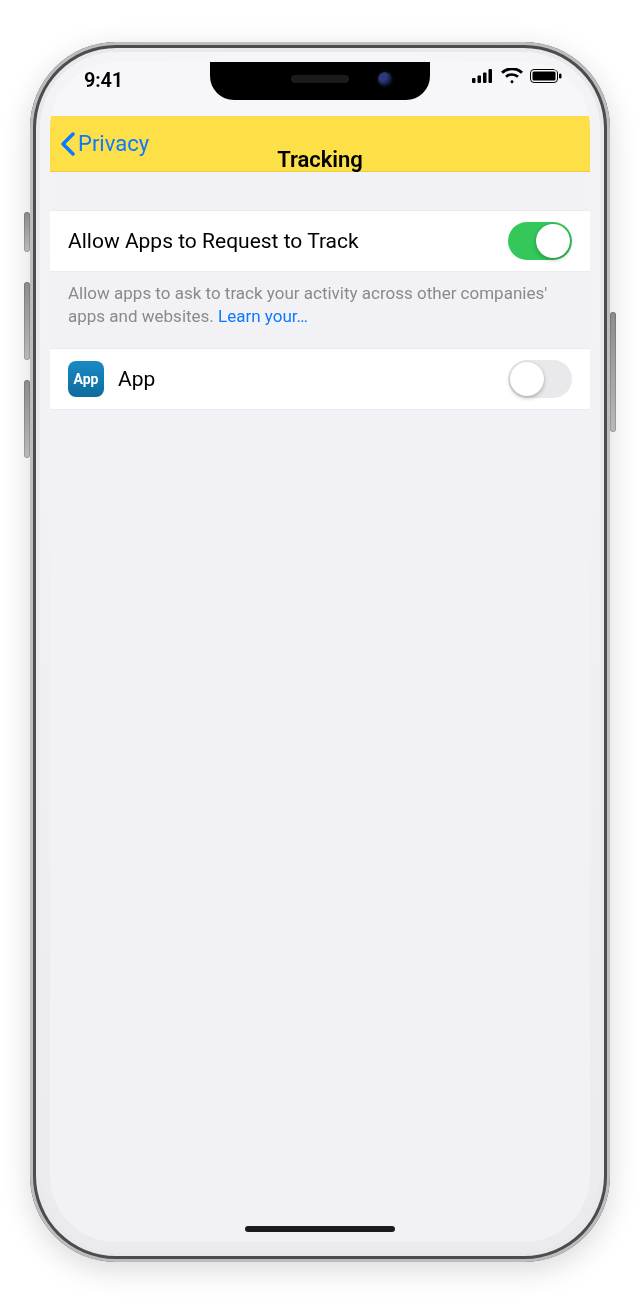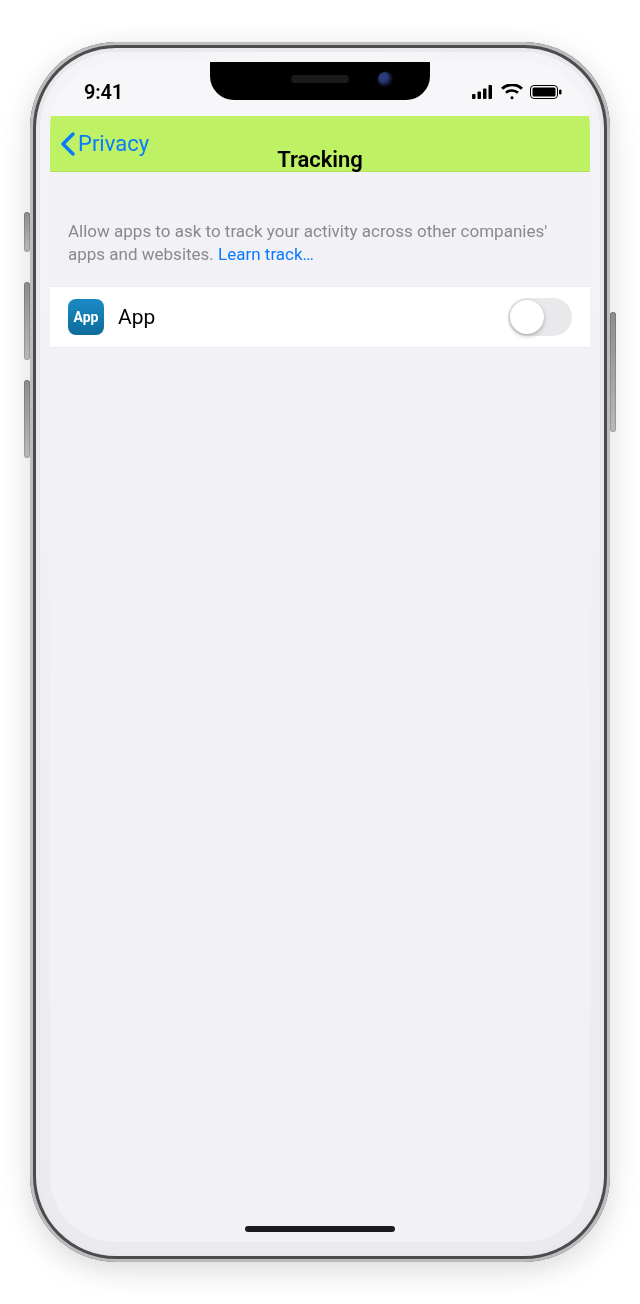--- a/index.html
+++ b/index.html
@@ -96,36 +96,36 @@
       height: 6px;
       border-radius: 3px;
       background: #1c1c1e;
       z-index: 40;
     }
 
     
     .status {
       height: 54px;
       display: flex;
-      align-items: center;
+      align-items: flex-start;
       justify-content: space-between;
       padding: 6px 28px 0 34px;
       background: #f7f7f9;
     }
     .status .time {
       font-size: 20px;
       font-weight: 600;
       letter-spacing: -.2px;
     }
     .status .right { display: flex; align-items: center; gap: 7px; }
 
     
     .navbar {
       height: 56px;
-      background: #bef264;
+      background: #fde047;
       display: flex;
       align-items: center;
       position: relative;
       border-bottom: 1px solid rgba(0,0,0,.08);
     }
     .navbar .back {
       position: absolute;
       left: 10px;
       display: flex;
       align-items: center;
@@ -247,23 +247,29 @@
         </svg>
         <span>Privacy</span>
       </div>
       <div class="title">Tracking</div>
     </div>
 
     <div class="content">
 
       <div class="group-gap"></div>
 
+      <div class="row">
+        <div class="label">Allow Apps to Request to Track</div>
+        <div class="switch on">
+          <div class="knob"></div>
+        </div>
+      </div>
 
       <div class="footer-note">
-        <span>Allow apps to ask to track your activity across other companies' apps and websites. </span><a href="#">Learn track…</a>
+        <span>Allow apps to ask to track your activity across other companies' apps and websites. </span><a href="#">Learn your…</a>
       </div>
 
       <div class="row">
         <div class="app-icon">App</div>
         <div class="label">App</div>
         <div class="switch">
           <div class="knob"></div>
         </div>
       </div>
 

